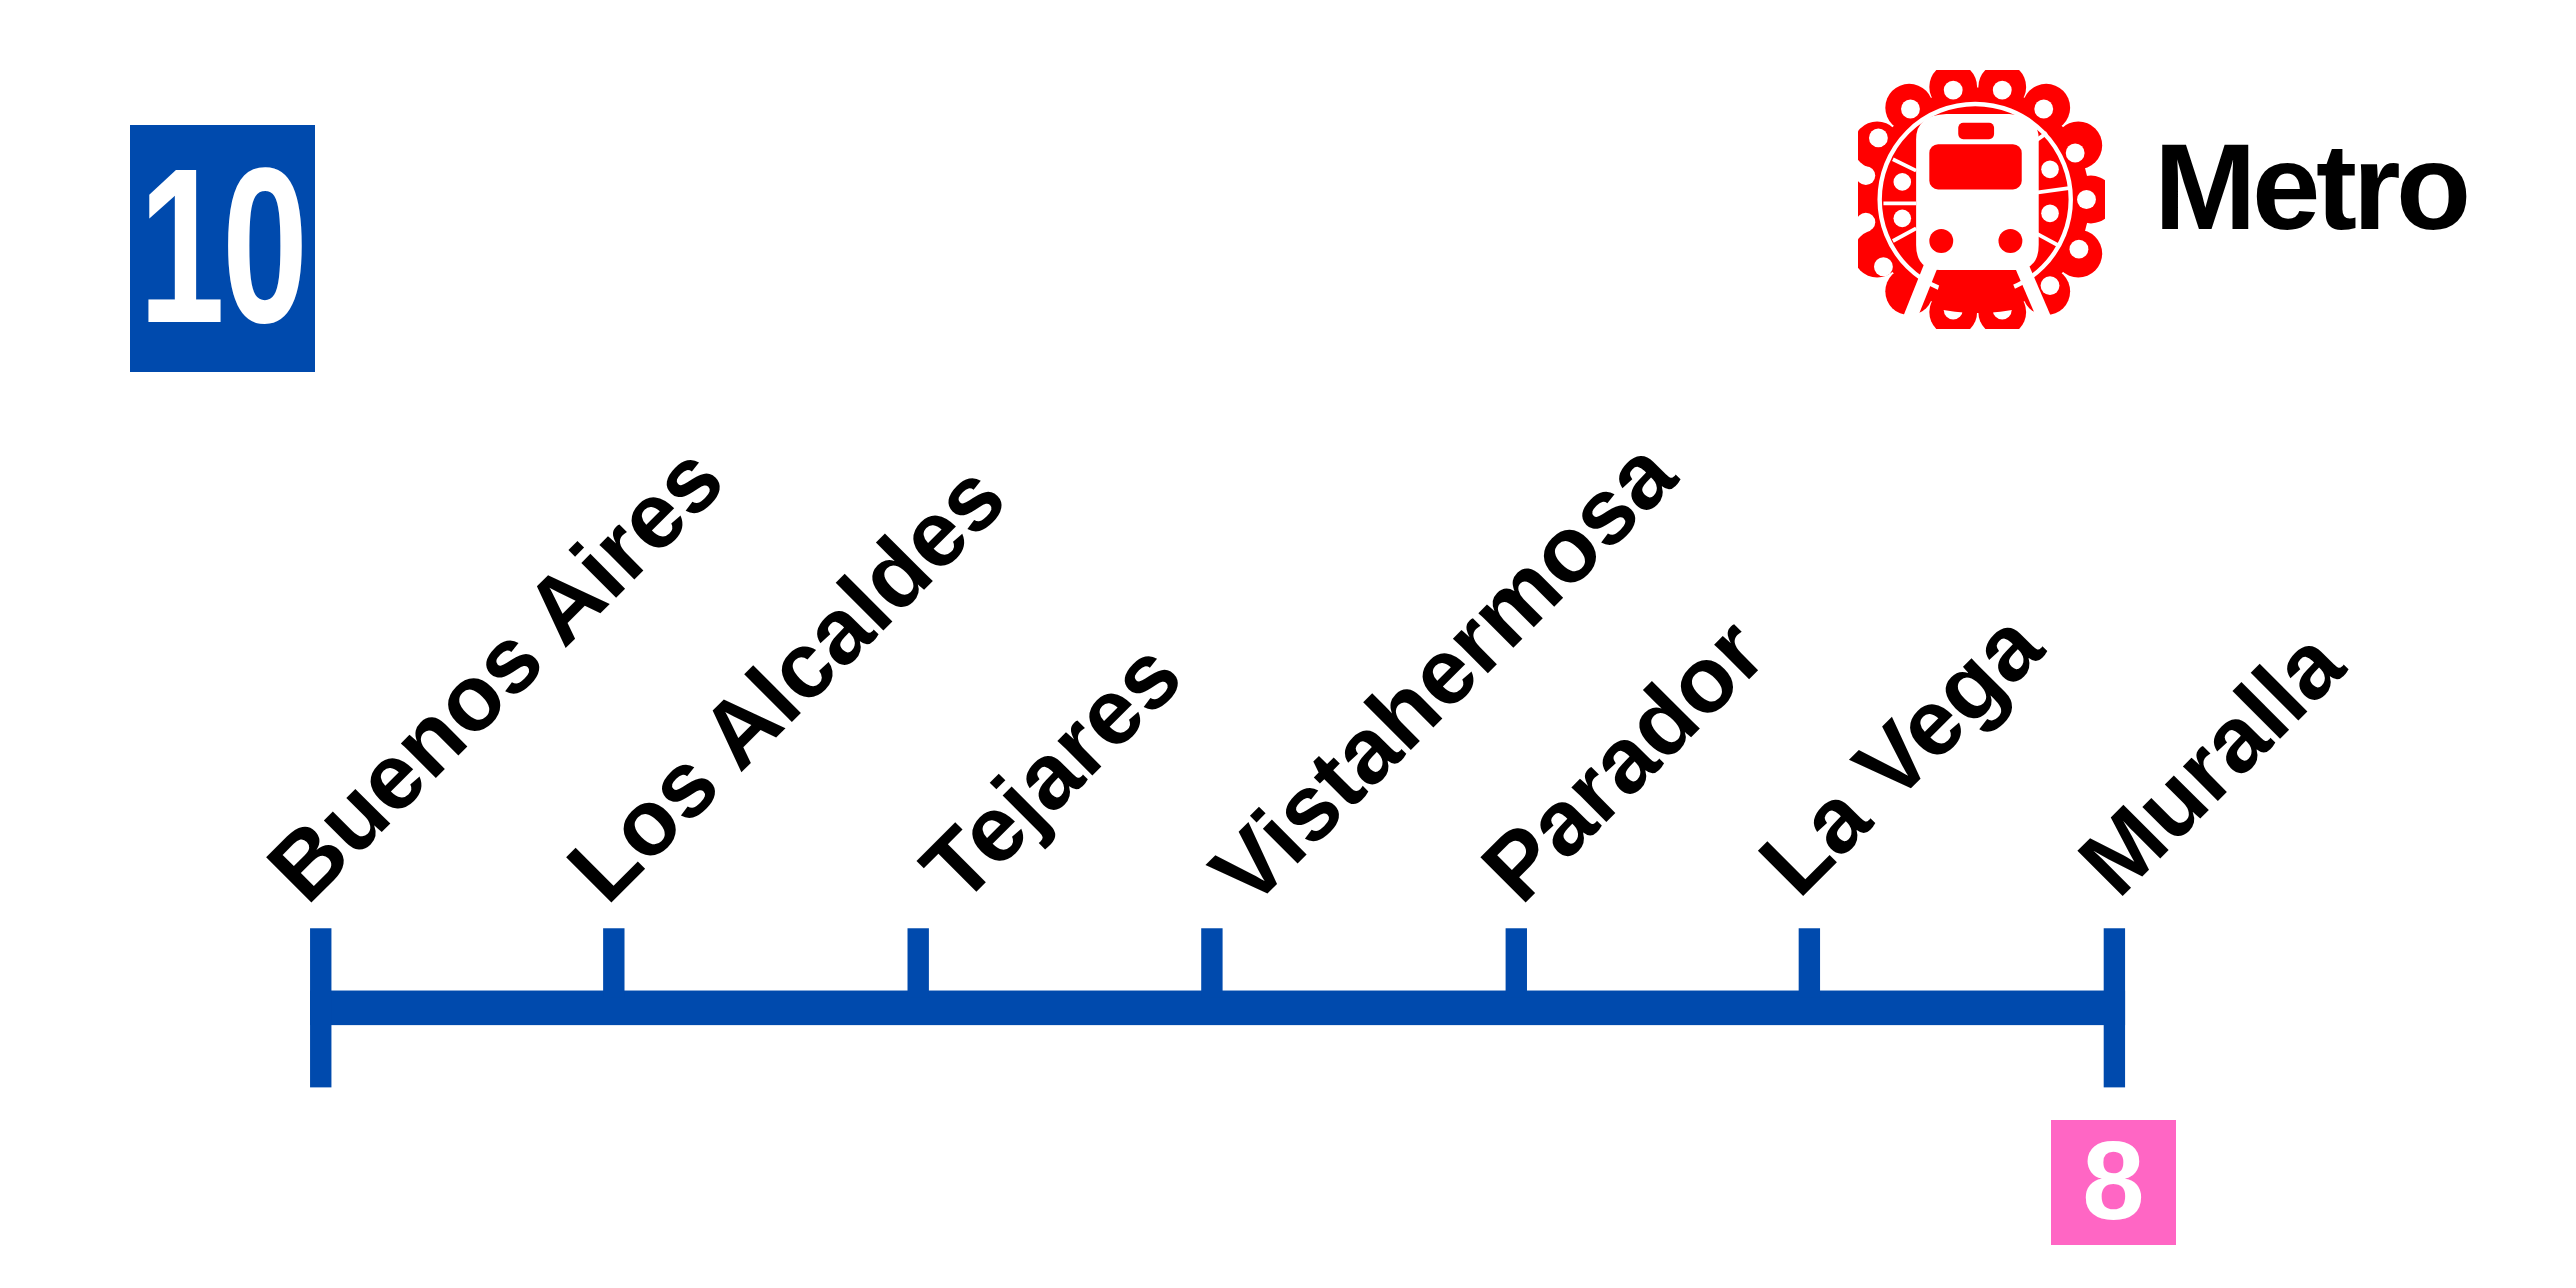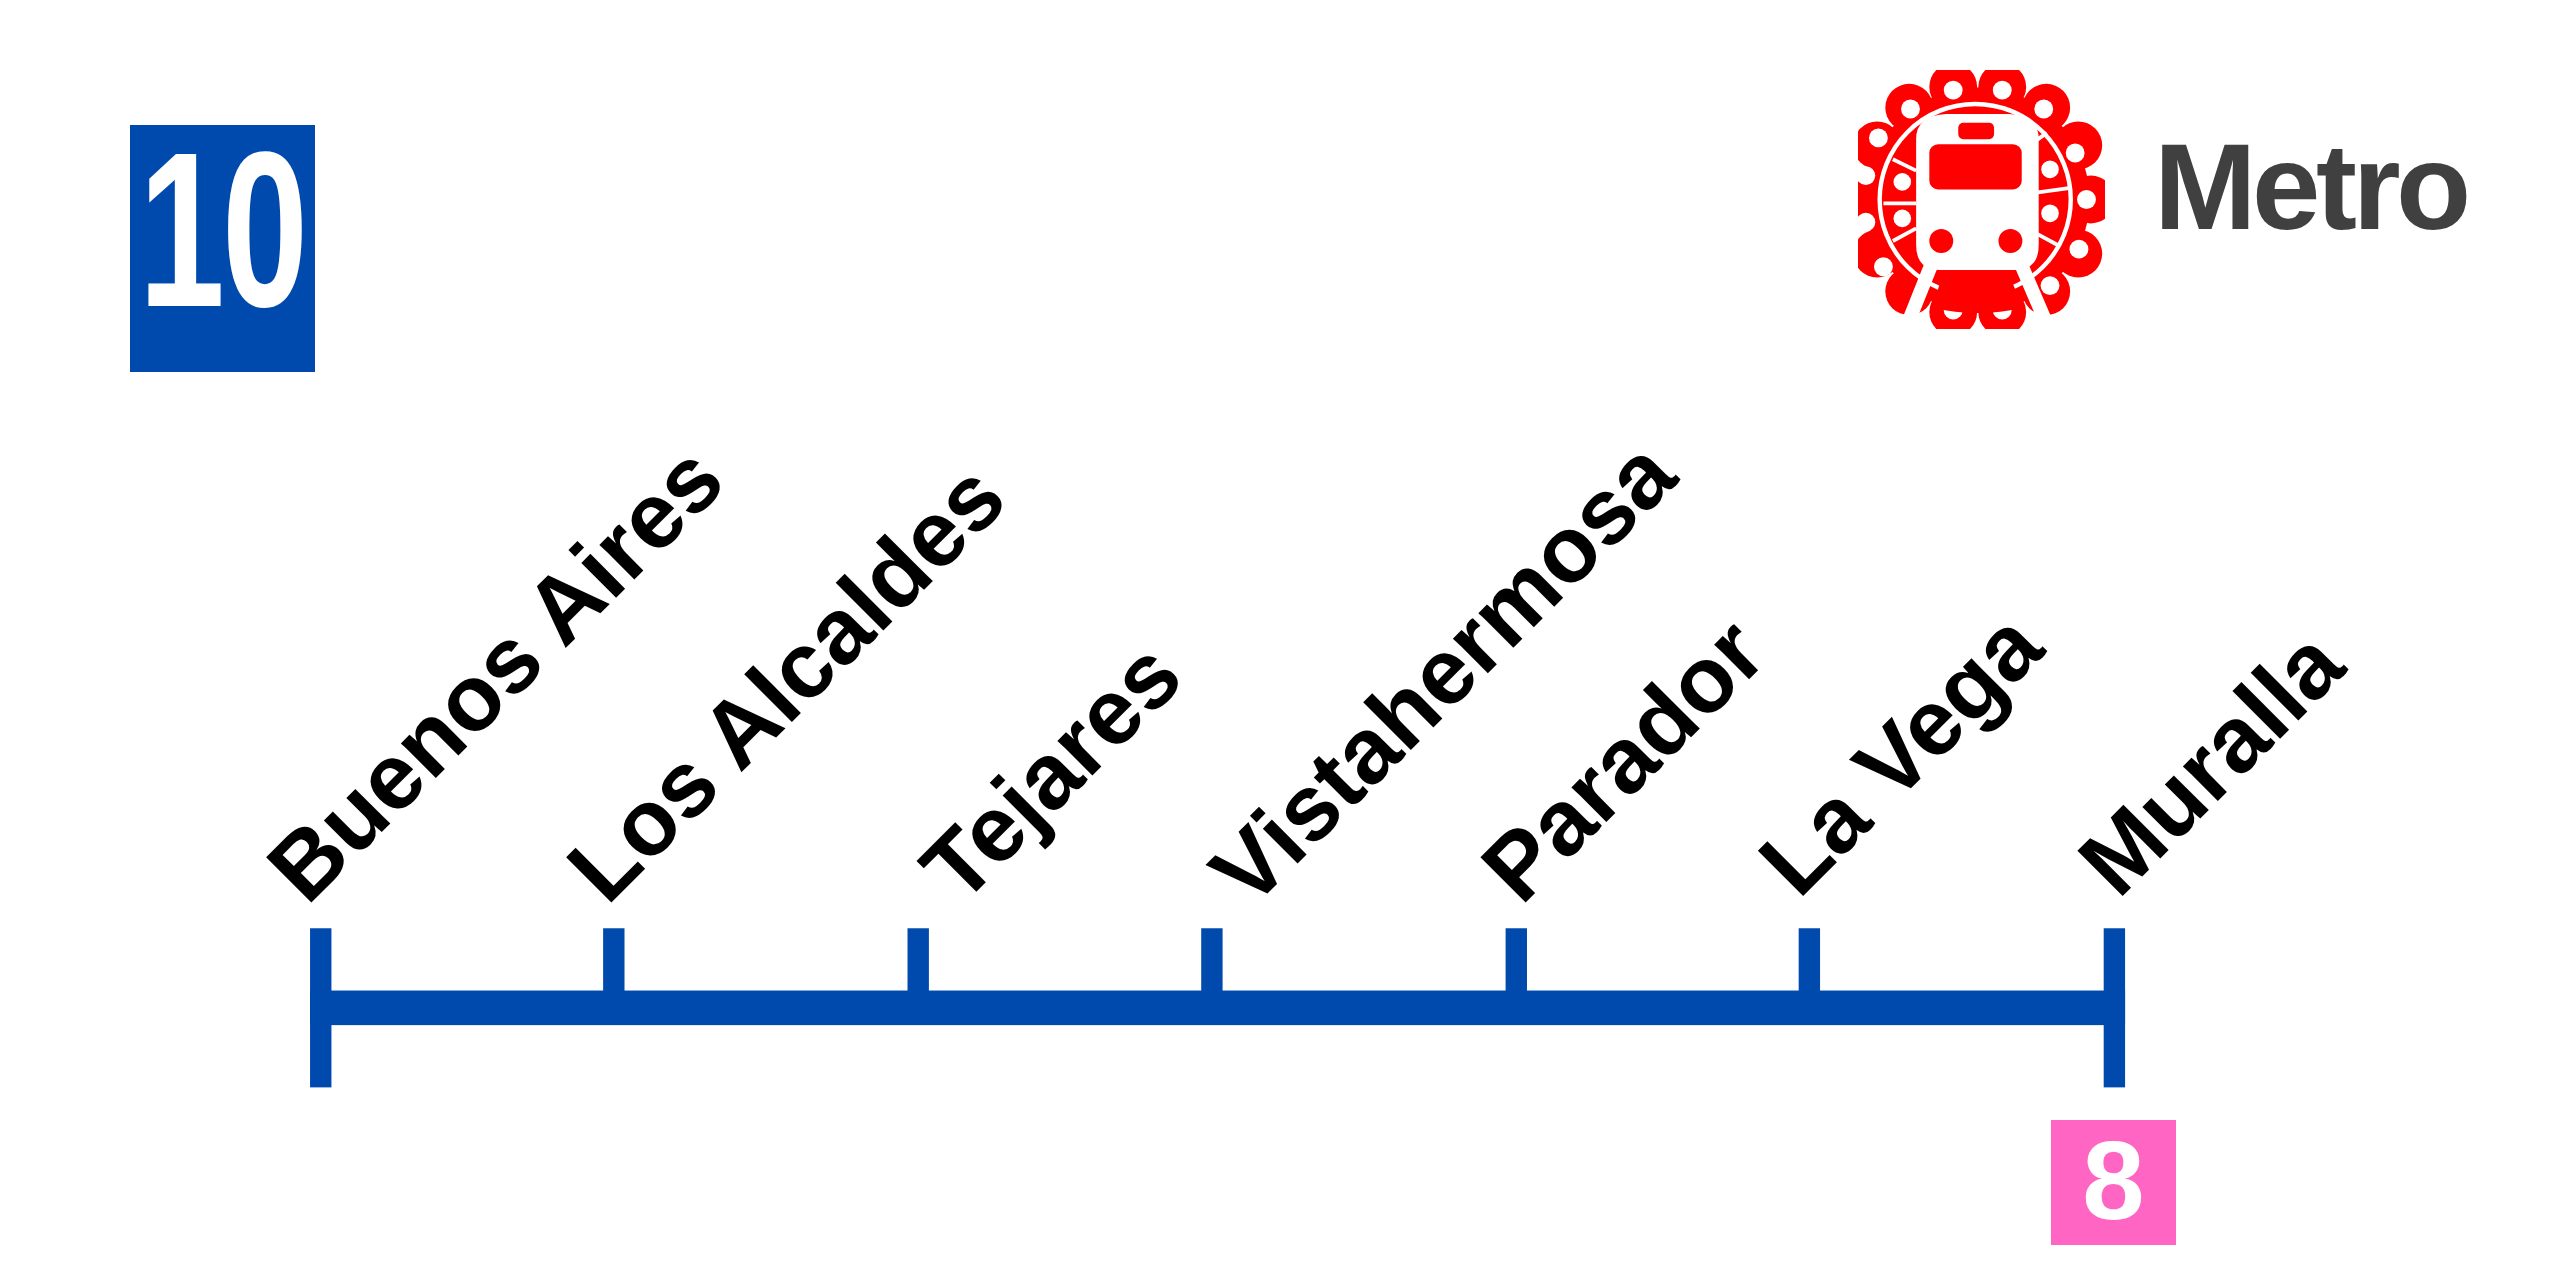--- a/index.html
+++ b/index.html
@@ -1,22 +1,22 @@
 <!DOCTYPE html>
 <html style="font-size:10px"><head>
 <meta charset="utf-8">
 <style>
   html, body { margin:0; padding:0; background:#ffffff; }
   body { width:2576px; height:1288px; position:relative; overflow:hidden; font-family:"Liberation Sans", sans-serif; }
-  .line-badge { position:absolute; left:130px; top:125px; width:185px; height:247px; background:#004AAD; color:#ffffff; display:flex; justify-content:center; }
+  .line-badge { position:absolute; left:130px; top:125px; width:185px; height:247px; background:#004AAD; color:#ffffff; display:flex; align-items:center; justify-content:center; }
   .line-badge span { font-weight:bold; font-size:221px; line-height:1; display:inline-block; transform:scaleX(0.70); letter-spacing:-3.8px; margin-top:-6.3px; }
   .transfer-badge { position:absolute; left:2051px; top:1120px; width:125px; height:125px; background:#FF66C4; color:#ffffff; display:flex; align-items:center; justify-content:center; }
   .transfer-badge span { font-weight:bold; font-size:112px; line-height:1; margin-top:-2.5px; }
   .logo { position:absolute; left:1858px; top:70px; width:247px; height:259px; }
-  .brand { position:absolute; left:2154px; top:125px; font-weight:bold; font-size:123px; line-height:1; color:#404040; letter-spacing:-4.4px; white-space:nowrap; }
+  .brand { position:absolute; left:2154px; top:125px; font-weight:bold; font-size:123px; line-height:1; color:#000000; letter-spacing:-4.4px; white-space:nowrap; }
   .route { position:absolute; left:0; top:0; width:2576px; height:1288px; }
   .route text { font-family:"Liberation Sans", sans-serif; font-weight:bold; font-size:148px; fill:#000000; }
 </style>
 </head>
 <body>
 
 <div class="line-badge">
   <span>10</span>
 </div>
 

